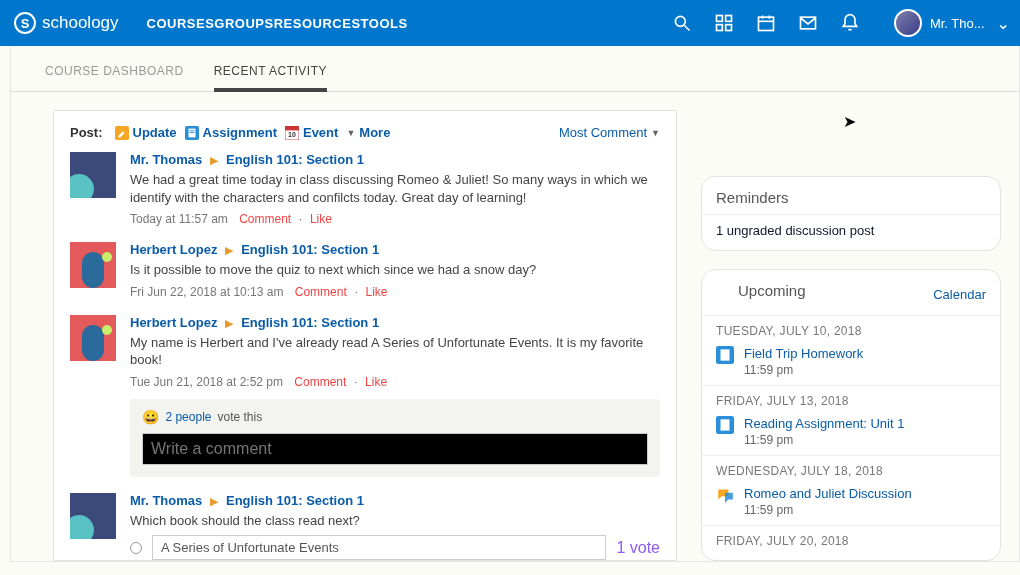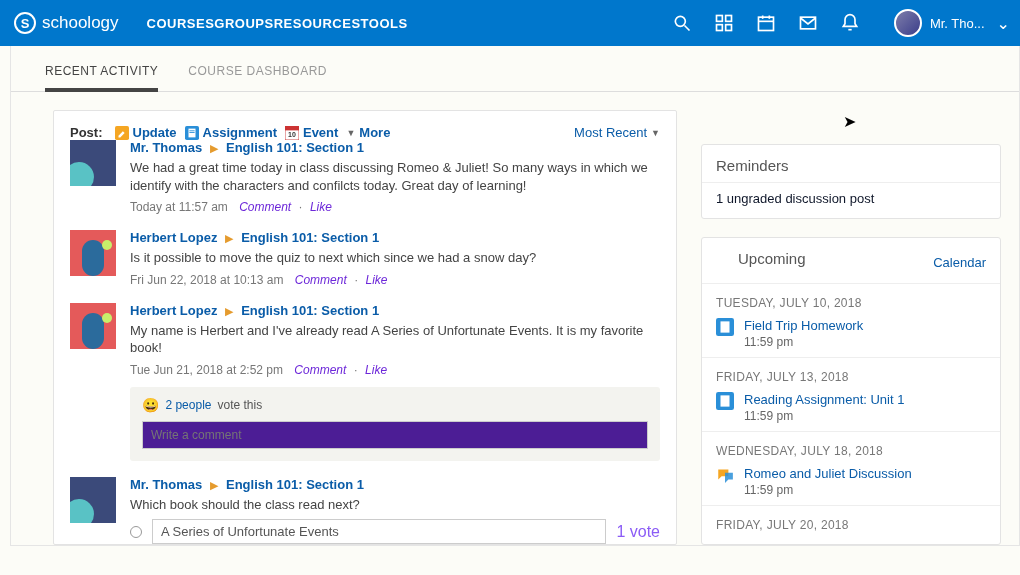--- a/index.html
+++ b/index.html
@@ -33,57 +33,57 @@
 
   
   .postbar { display: flex; align-items: center; gap: 8px; font-size: 13px; }
   .postbar-label { font-weight: bold; color: #333; margin-right: 4px; }
   .post-action { display: flex; align-items: center; gap: 4px; color: #0a5ca8; font-weight: bold; cursor: pointer; }
   .post-action .pi { width: 14px; height: 14px; }
   .most-recent { margin-left: auto; color: #0a5ca8; font-size: 13px; cursor: pointer; display:flex; align-items:center; gap:4px;}
   .tri { font-size: 9px; color:#666; }
 
   
-  .feed { margin-top: 0; }
+  .feed { margin-top: 12px; }
   .feed-item { display: flex; gap: 14px; margin-bottom: 16px; }
   .av { width: 46px; height: 46px; flex-shrink: 0; }
   .av.a1 { background: #3b4a7a; position: relative; overflow:hidden; }
   .av.a1::after { content:""; position:absolute; width:30px; height:30px; background:#59c2c5; border-radius:50%; left:-6px; bottom:-6px; }
   .av.a2 { background: #e45a5a; position: relative; overflow:hidden; }
   .av.a2::before { content:""; position:absolute; width:22px; height:36px; background:#2b6b9c; border-radius:11px; left:12px; top:10px; }
   .av.a2::after { content:""; position:absolute; width:10px; height:10px; background:#c8ef6a; border-radius:50%; right:4px; top:10px; }
   .feed-body { flex: 1; }
   .feed-head { font-size: 13px; }
   .author { color: #0a5ca8; font-weight: bold; cursor:pointer; }
   .arrow-sep { color: #e59b2e; margin: 0 4px; font-size: 11px; }
   .course-link { color: #0a5ca8; font-weight: bold; cursor:pointer; }
   .feed-text { color: #444; margin-top: 4px; line-height: 1.35; }
   .feed-meta { color: #777; margin-top: 6px; font-size: 12px; }
-  .feed-meta .act { color: #6d28d9; cursor:pointer;font-style:italic; }
+  .feed-meta .act { color: #ef4444; cursor:pointer; }
   .sep { margin: 0 4px; }
 
   .comment-box { margin-top: 10px; margin-left: 0px; background: #f3f3ef; border-radius: 3px; padding: 10px 12px 12px 12px; }
   .liked-row { display: flex; align-items: center; gap: 6px; font-size: 12px; color: #555; margin-bottom: 8px; }
   .smiley { font-size: 14px; }
   .liked-row .ppl { color: #0a5ca8; cursor:pointer; }
-  .cinput { width: 100%; border: 1px solid #ccc; padding: 6px 8px; font-size: 12px; color: #888; background:#4c1d95; }
+  .cinput { width: 100%; border: 1px solid #ccc; padding: 6px 8px; font-size: 16px; color: #888; background:#000000; }
 
   .poll-row { display: flex; align-items: center; gap: 10px; margin-top: 6px; }
   .radio { width: 12px; height: 12px; border: 1px solid #999; border-radius: 50%; }
   .poll-opt { border: 1px solid #ccc; padding: 4px 8px; flex:1; color:#555; font-size:13px; }
   .vote-count { color:#8b5cf6; font-size:16px; white-space:nowrap; }
 
   
-  .panel { background: #fff; border: 1px solid #e3e3e3; border-radius: 3px; padding: 12px 14px; }
+  .panel { background: #fff; border: 1px solid #e3e3e3; border-radius: 14px; padding: 12px 14px; }
   .panel h3 { font-size: 15px; font-weight: normal; color: #555; margin-bottom: 8px; }
   .panel .hr { border-top:1px solid #eee; margin: 8px -14px; }
   .reminder-link { color: #0f172a; font-size: 13px; cursor:pointer; }
   .upc-head { display:flex; justify-content:space-between; align-items:center;margin-left:22px; }
   .upc-head .cal { color:#0a5ca8; font-size:13px; cursor:pointer; }
-  .date-head { color: #777; font-size: 12px; letter-spacing: 0.3px; margin-top: 12px; }
+  .date-head { color: #777; font-size: 12px; letter-spacing: 0.3px; }
   .event { display: flex; gap: 10px; margin-top: 8px; }
   .ev-icon { width: 18px; height: 18px; flex-shrink:0; display:flex; align-items:center; justify-content:center; }
   .ev-title { color: #0a5ca8; font-size: 13px; cursor:pointer; }
   .ev-time { color: #666; font-size: 12px; margin-top: 2px; }
 
   .cursor { position:absolute; left:843px; top:112px; font-size:16px; color:#000; pointer-events:none; }
 </style>
 </head>
 <body>
 
@@ -140,22 +140,22 @@
       <div class="avatar-top"></div>
       <span>Mr. Tho...</span>
       <span class="chev">⌄</span>
     </div>
   </div>
 </div>
 
 <div class="outer">
 
 <div class="tabs">
+  <div class="tab">COURSE DASHBOARD</div>
   <div class="tab active">RECENT ACTIVITY</div>
-  <div class="tab">COURSE DASHBOARD</div>
 </div>
 
 <div class="columns">
 
   <div class="main">
     <div class="postbar">
       <span class="postbar-label">Post:</span>
       <span class="post-action">
         <svg class="pi" viewBox="0 0 16 16">
               <rect width="16" height="16" fill="#f5a623" rx="2"></rect>
@@ -178,21 +178,21 @@
               <rect x="0" y="0" width="16" height="5" fill="#c33"></rect>
               <text x="8" y="13" text-anchor="middle" font-size="8" fill="#333">10</text>
             </svg>
         <span>Event</span>
       </span>
       <span class="post-action">
         <span class="tri">▼</span>
         <span>More</span>
       </span>
       <span class="most-recent">
-        <span>Most Recent</span>
+        <span>Most Comment</span>
         <span class="tri">▼</span>
       </span>
     </div>
 
     <div class="feed">
 
       <div class="feed-item">
         <div class="av a1"></div>
         <div class="feed-body">
           <div class="feed-head">

